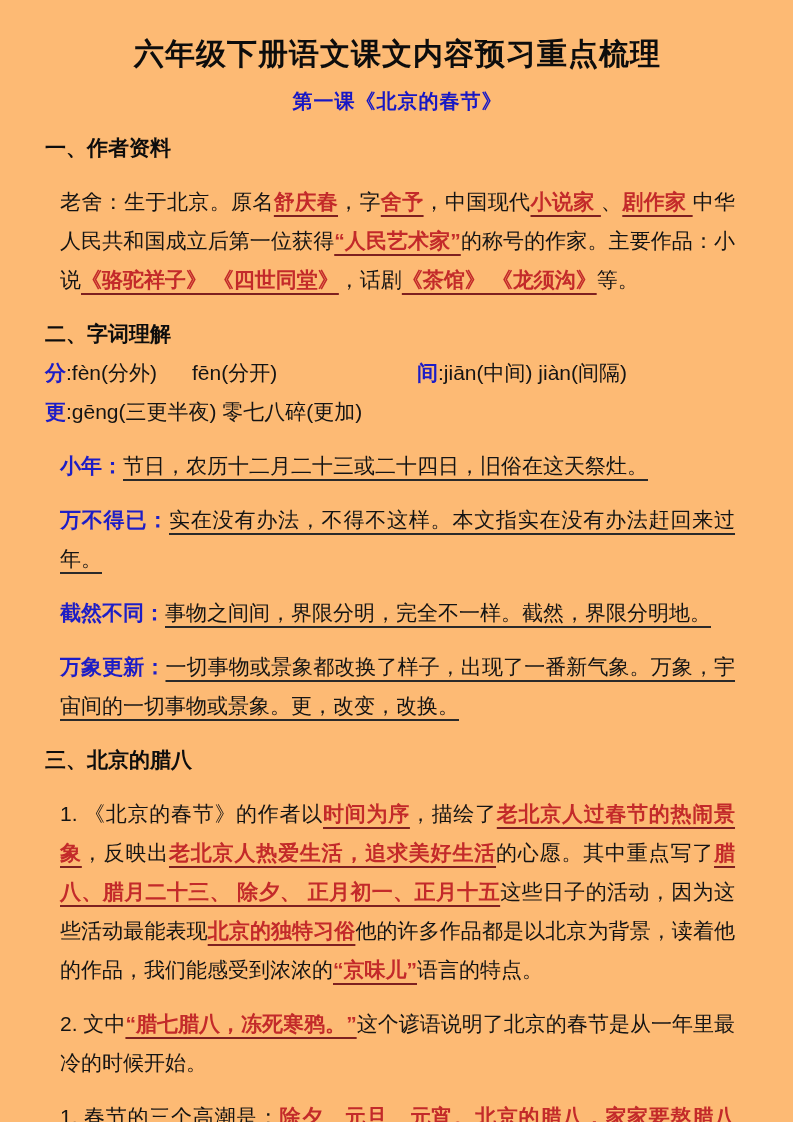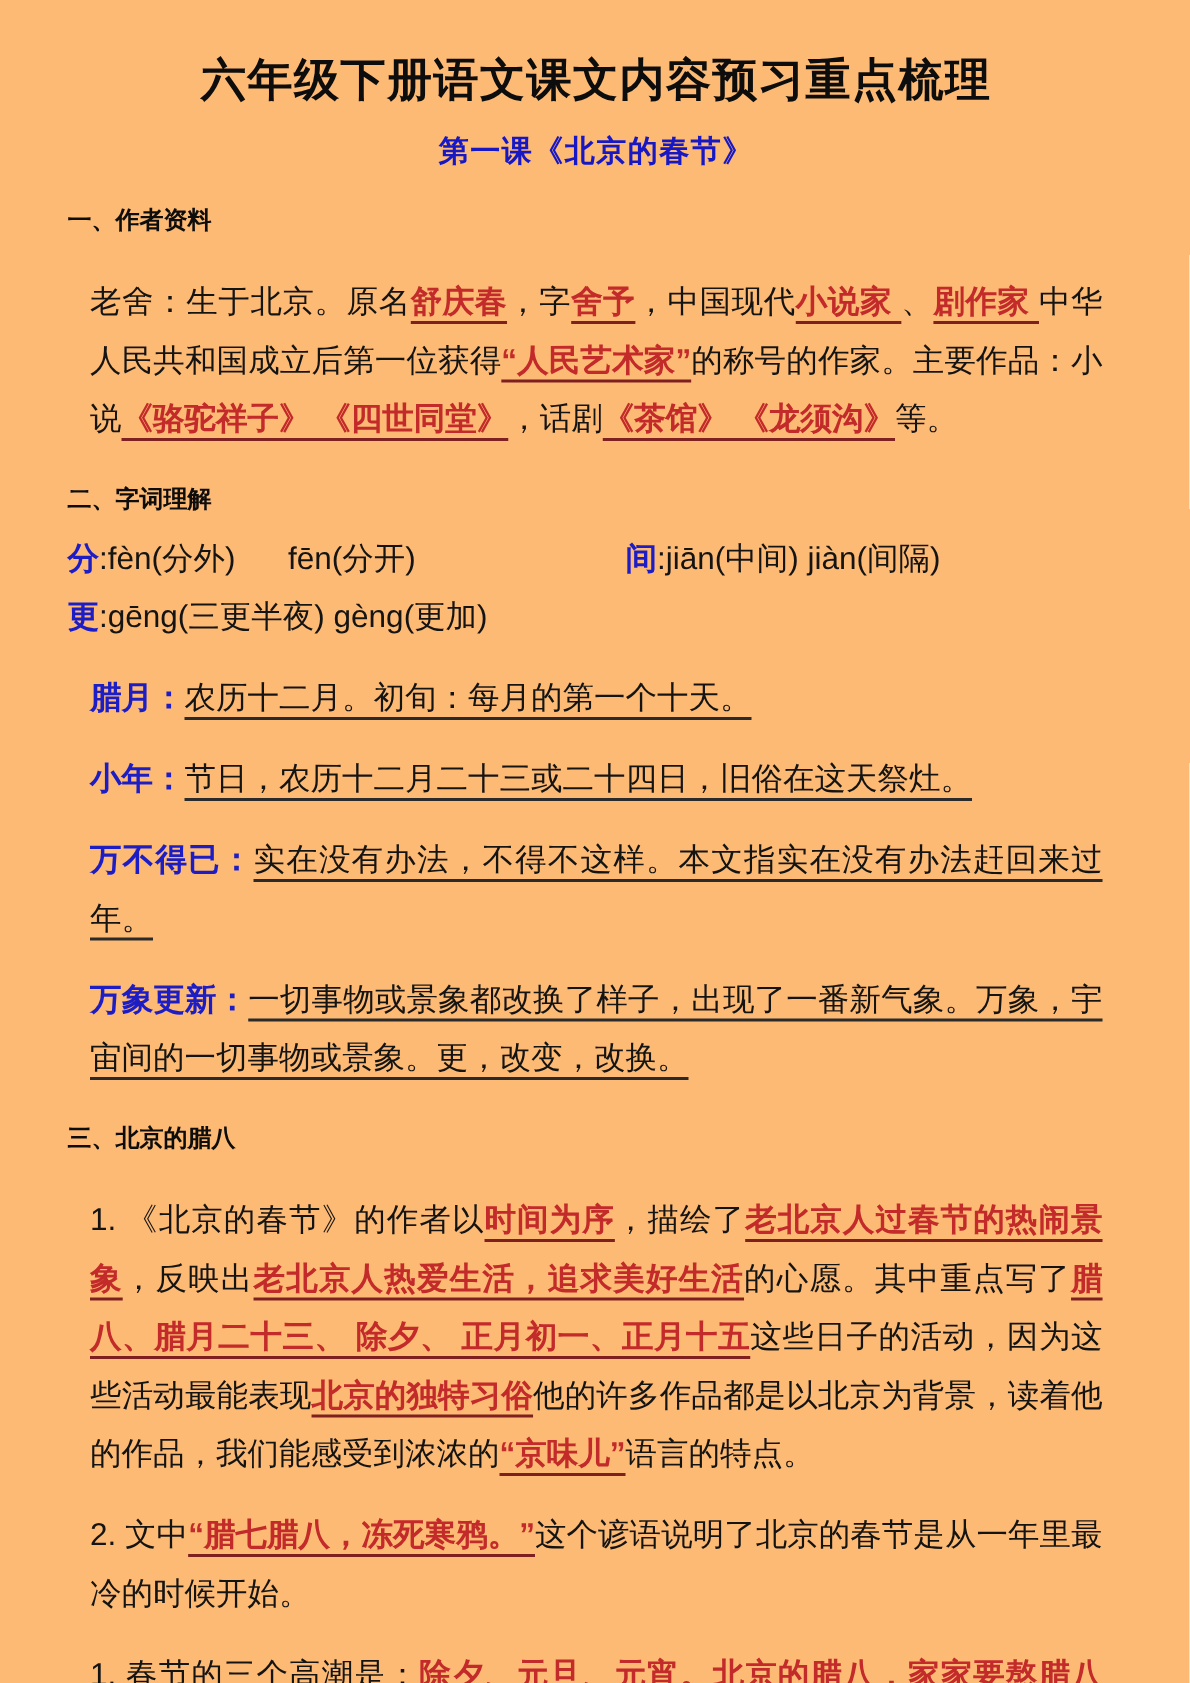--- a/index.html
+++ b/index.html
@@ -32,21 +32,21 @@
     margin: 0 0 10px 0;
     text-align: center;
     font-size: 20px;
     line-height: 34px;
     font-weight: 700;
     color: #1717c4;
     letter-spacing: 1px;
   }
   .sec-heading {
     margin: 0;
-    font-size: 16px;
+    font-size: 21px;
     line-height: 39px;
     font-weight: 700;
     color: #0d0d0d;
   }
   .body-para {
     margin: 15px;
     font-size: 21px;
     line-height: 39px;
     text-align: justify;
     white-space: pre-wrap;
@@ -93,26 +93,26 @@
 
   <p class="sec-heading">一、作者资料</p>
 
   <p class="body-para"><span class="seg-p">老舍：生于北京。原名</span><span class="seg-r">舒庆春</span><span class="seg-p">，字</span><span class="seg-r">舍予</span><span class="seg-p">，中国现代</span><span class="seg-r">小说家 </span><span class="seg-p">、</span><span class="seg-r">剧作家 </span><span class="seg-p">中华人民共和国成立后第一位获得</span><span class="seg-r">“人民艺术家”</span><span class="seg-p">的称号的作家。主要作品：小说</span><span class="seg-r">《骆驼祥子》 《四世同堂》</span><span class="seg-p">，话剧</span><span class="seg-r">《茶馆》 《龙须沟》</span><span class="seg-p">等。</span></p>
 
   <p class="sec-heading">二、字词理解</p>
 
   <div class="pinyin-grid">
     <div class="pinyin-cell"><span class="seg-b">分</span><span class="seg-p">:fèn(分外)      fēn(分开)</span></div>
     <div class="pinyin-cell"><span class="seg-b">间</span><span class="seg-p">:jiān(中间) jiàn(间隔)</span></div>
-    <div class="pinyin-cell"><span class="seg-b">更</span><span class="seg-p">:gēng(三更半夜) gèng(更加)</span></div>
+    <div class="pinyin-cell"><span class="seg-b">更</span><span class="seg-p">:gēng(三更半夜) 零七八碎(更加)</span></div>
   </div>
 
-  <p class="body-para"><span class="seg-b">腊月：</span><span class="seg-pu">农历十二月。初旬：每月的第一个十天。</span></p>
   <p class="body-para"><span class="seg-b">小年：</span><span class="seg-pu">节日，农历十二月二十三或二十四日，旧俗在这天祭灶。</span></p>
   <p class="body-para"><span class="seg-b">万不得已：</span><span class="seg-pu">实在没有办法，不得不这样。本文指实在没有办法赶回来过年。</span></p>
+  <p class="body-para"><span class="seg-b">截然不同：</span><span class="seg-pu">事物之间间，界限分明，完全不一样。截然，界限分明地。</span></p>
   <p class="body-para"><span class="seg-b">万象更新：</span><span class="seg-pu">一切事物或景象都改换了样子，出现了一番新气象。万象，宇宙间的一切事物或景象。更，改变，改换。</span></p>
 
   <p class="sec-heading">三、北京的腊八</p>
 
   <p class="body-para"><span class="seg-p">1. 《北京的春节》的作者以</span><span class="seg-r">时间为序</span><span class="seg-p">，描绘了</span><span class="seg-r">老北京人过春节的热闹景象</span><span class="seg-p">，反映出</span><span class="seg-r">老北京人热爱生活，追求美好生活</span><span class="seg-p">的心愿。其中重点写了</span><span class="seg-r">腊八、腊月二十三、 除夕、 正月初一、正月十五</span><span class="seg-p">这些日子的活动，因为这些活动最能表现</span><span class="seg-r">北京的独特习俗</span><span class="seg-p">他的许多作品都是以北京为背景，读着他的作品，我们能感受到浓浓的</span><span class="seg-r">“京味儿”</span><span class="seg-p">语言的特点。</span></p>
   <p class="body-para"><span class="seg-p">2. 文中</span><span class="seg-r">“腊七腊八，冻死寒鸦。”</span><span class="seg-p">这个谚语说明了北京的春节是从一年里最冷的时候开始。</span></p>
   <p class="body-para"><span class="seg-p">1. 春节的三个高潮是：</span><span class="seg-r">除夕、元旦、元宵。北京的腊八，家家要熬腊八粥、泡腊八蒜；孩子们准备过年</span><span class="seg-p">，有三件大事儿，分别是</span><span class="seg-r">作者资料、买爆</span></p>
 
 </div>
 

